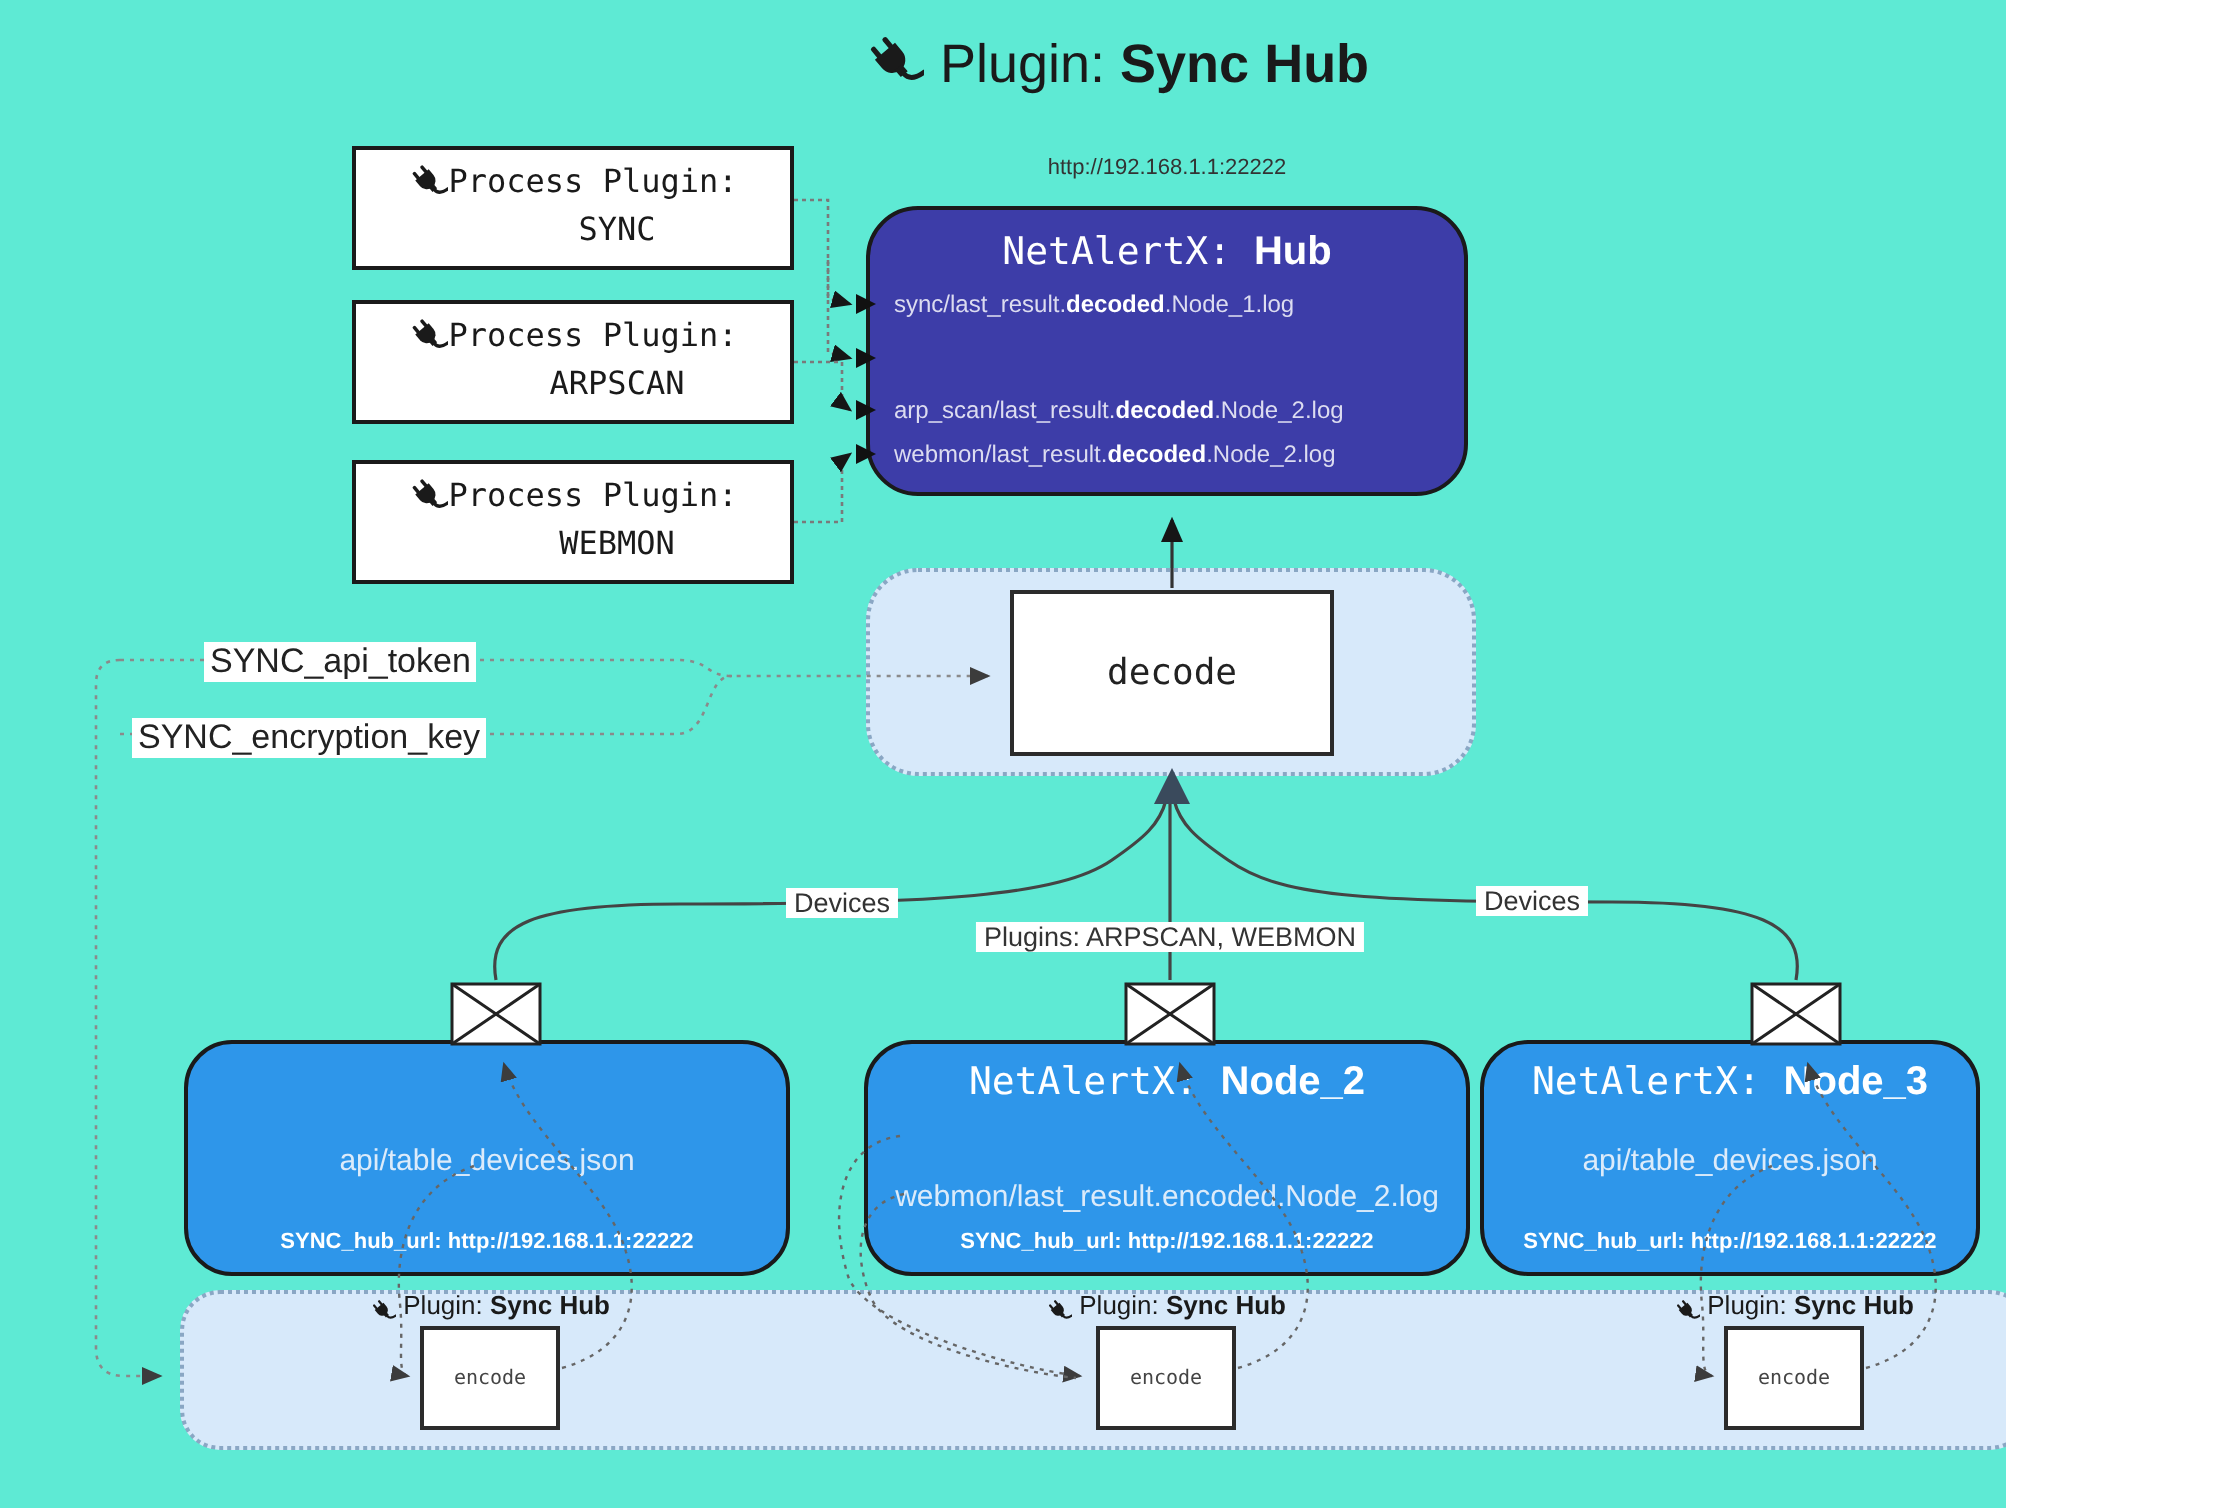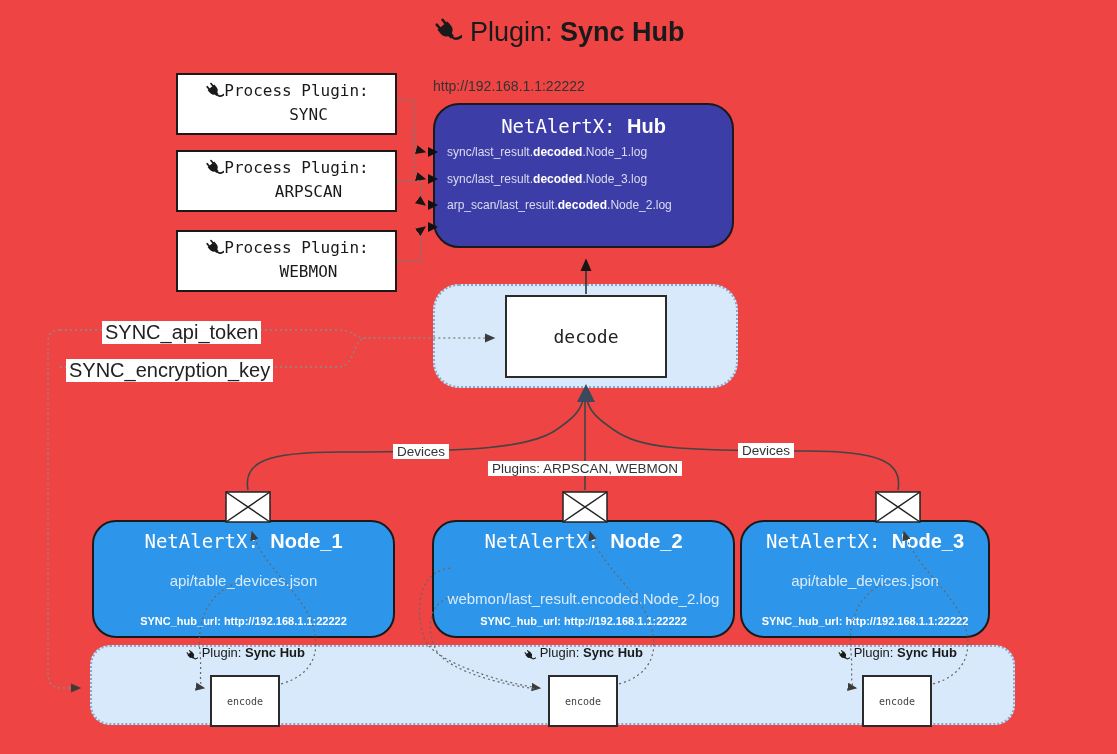--- a/index.html
+++ b/index.html
@@ -1,64 +1,64 @@
 <!DOCTYPE html>
 <html><head>
 <meta charset="utf-8">
 <style>
   html,body{margin:0;padding:0;background:#fff;}
-  #canvas{position:relative;width:1117px;height:754px;background:#ef4444;
+  #canvas{position:relative;width:1003px;height:754px;background:#5eead4;
           font-family:"Liberation Sans",sans-serif;overflow:hidden;text-decoration:underline;}
   .abs{position:absolute;}
   
   #page-title{left:0;top:16px;width:1117px;text-align:center;font-size:27px;color:#1a1a1a;}
   #page-title .bold{font-weight:bold;}
   .plug{display:inline-block;vertical-align:-5px;}
   
   .pp-box{left:176px;width:221px;height:62px;background:#fff;border:2px solid #1a1a1a;
           box-sizing:border-box;font-family:"DejaVu Sans Mono",monospace;font-size:16px;
           color:#1a1a1a;text-align:center;padding-top:6px;}
   .pp-box .l2{margin-top:4px;padding-left:44px;}
   
-  #hub-url{left:433px;top:78px;width:301px;text-align:left;font-size:14px;color:#333;}
+  #hub-url{left:433px;top:78px;width:301px;text-align:center;font-size:11px;color:#333;}
   #hub{left:433px;top:103px;width:301px;height:145px;background:#3d3da8;border:2px solid #1a1a1a;
        border-radius:26px;box-sizing:border-box;}
   #hub .hub-title{position:absolute;left:0;top:10px;width:100%;text-align:center;color:#fff;
        font-family:"DejaVu Sans Mono",monospace;font-size:19px;}
   #hub .hub-title .bold{font-family:"Liberation Sans",sans-serif;font-weight:bold;font-size:20px;}
   .hub-log{position:absolute;left:12px;width:285px;height:20px;font-size:12px;color:#dcdcf0;
        white-space:nowrap;}
   .hub-log b{color:#ffffff;}
   
   #decode-region{left:433px;top:284px;width:305px;height:104px;background:#d7e9fa;
        border:2px dotted #8aa7c4;border-radius:26px;box-sizing:border-box;}
   #decode-box{left:505px;top:295px;width:162px;height:83px;background:#fff;border:2px solid #2b2b2b;
        box-sizing:border-box;display:flex;align-items:center;justify-content:center;
        font-family:"DejaVu Sans Mono",monospace;font-size:18px;color:#222;}
   
-  .cfg-label{background:#fff;font-size:20px;color:#222;padding:0 3px;white-space:nowrap;z-index:5;}
+  .cfg-label{background:#fff;font-size:17px;color:#222;padding:0 3px;white-space:nowrap;z-index:5;}
   
   .node{top:520px;height:118px;background:#2e96ea;border:2px solid #1a1a1a;border-radius:24px;
         box-sizing:border-box;}
   .node .node-title{position:absolute;left:0;top:8px;width:100%;text-align:center;color:#fff;
         font-family:"DejaVu Sans Mono",monospace;font-size:19px;white-space:nowrap;}
   .node .node-title .bold{font-family:"Liberation Sans",sans-serif;font-weight:bold;font-size:20px;}
   .node .file-line{position:absolute;left:0;width:100%;text-align:center;color:#dcebfa;
         font-size:15px;white-space:nowrap;}
   .node .hub-url-line{position:absolute;left:0;bottom:9px;width:100%;text-align:center;color:#fff;
         font-size:11px;font-weight:600;white-space:nowrap;}
   
   #encode-region{left:90px;top:645px;width:925px;height:80px;background:#d7e9fa;
         border:2px dotted #8aa7c4;border-radius:20px;box-sizing:border-box;}
   .enc-label{top:645px;width:160px;text-align:center;font-size:13px;color:#1a1a1a;z-index:4;
         white-space:nowrap;}
   .enc-label .bold{font-weight:bold;}
   .enc-box{top:663px;width:70px;height:52px;background:#fff;border:2px solid #2b2b2b;
         box-sizing:border-box;display:flex;align-items:center;justify-content:center;
-        font-family:"DejaVu Sans Mono",monospace;font-size:10px;color:#444;z-index:2;margin-top:12px;}
+        font-family:"DejaVu Sans Mono",monospace;font-size:10px;color:#444;z-index:2;}
   
   .edge-label{background:#fff;font-size:13.5px;color:#333;padding:0 4px;white-space:nowrap;
         z-index:5;transform:translateX(-50%);}
   
   #overlay{position:absolute;left:0;top:0;width:1117px;height:754px;z-index:3;pointer-events:none;}
 </style>
 </head>
 <body>
 
 <div id="canvas">
@@ -114,40 +114,37 @@
     <div class="l2">WEBMON</div>
   </div>
 
   <div class="abs" id="hub-url">http://192.168.1.1:22222</div>
   <div class="abs" id="hub">
     <div class="hub-title">
       <span>NetAlertX:</span>
       <span class="bold">Hub</span>
     </div>
     <div class="hub-log" style="top:40px"><span>sync/last_result.</span><b>decoded</b><span>.Node_1.log</span></div>
-    <div class="hub-log" style="top:67px"><span>sync/last_result.</span><b>decoded</b><span>.Node_3.log</span></div>
     <div class="hub-log" style="top:93px"><span>arp_scan/last_result.</span><b>decoded</b><span>.Node_2.log</span></div>
+    <div class="hub-log" style="top:115px"><span>webmon/last_result.</span><b>decoded</b><span>.Node_2.log</span></div>
   </div>
 
   <div class="abs" id="decode-region"></div>
   <div class="abs" id="decode-box">
     <span>decode</span>
   </div>
 
   <div class="abs cfg-label" style="left:102px;top:321px">SYNC_api_token</div>
   <div class="abs cfg-label" style="left:66px;top:359px">SYNC_encryption_key</div>
 
   <div class="abs edge-label" style="left:421px;top:444px">Devices</div>
   <div class="abs edge-label" style="left:766px;top:443px">Devices</div>
   <div class="abs edge-label" style="left:585px;top:461px">Plugins: ARPSCAN, WEBMON</div>
 
   <div class="abs node" style="left:92px;width:303px">
-    <div class="node-title">
-      <span>NetAlertX:</span> <span class="bold">Node_1</span>
-    </div>
     <div class="file-line" style="top:50px">api/table_devices.json</div>
     <div class="hub-url-line">SYNC_hub_url: http://192.168.1.1:22222</div>
   </div>
   <div class="abs node" style="left:432px;width:303px">
     <div class="node-title">
       <span>NetAlertX:</span> <span class="bold">Node_2</span>
     </div>
     <div class="file-line" style="top:68px">webmon/last_result.encoded.Node_2.log</div>
     <div class="hub-url-line">SYNC_hub_url: http://192.168.1.1:22222</div>
   </div>

